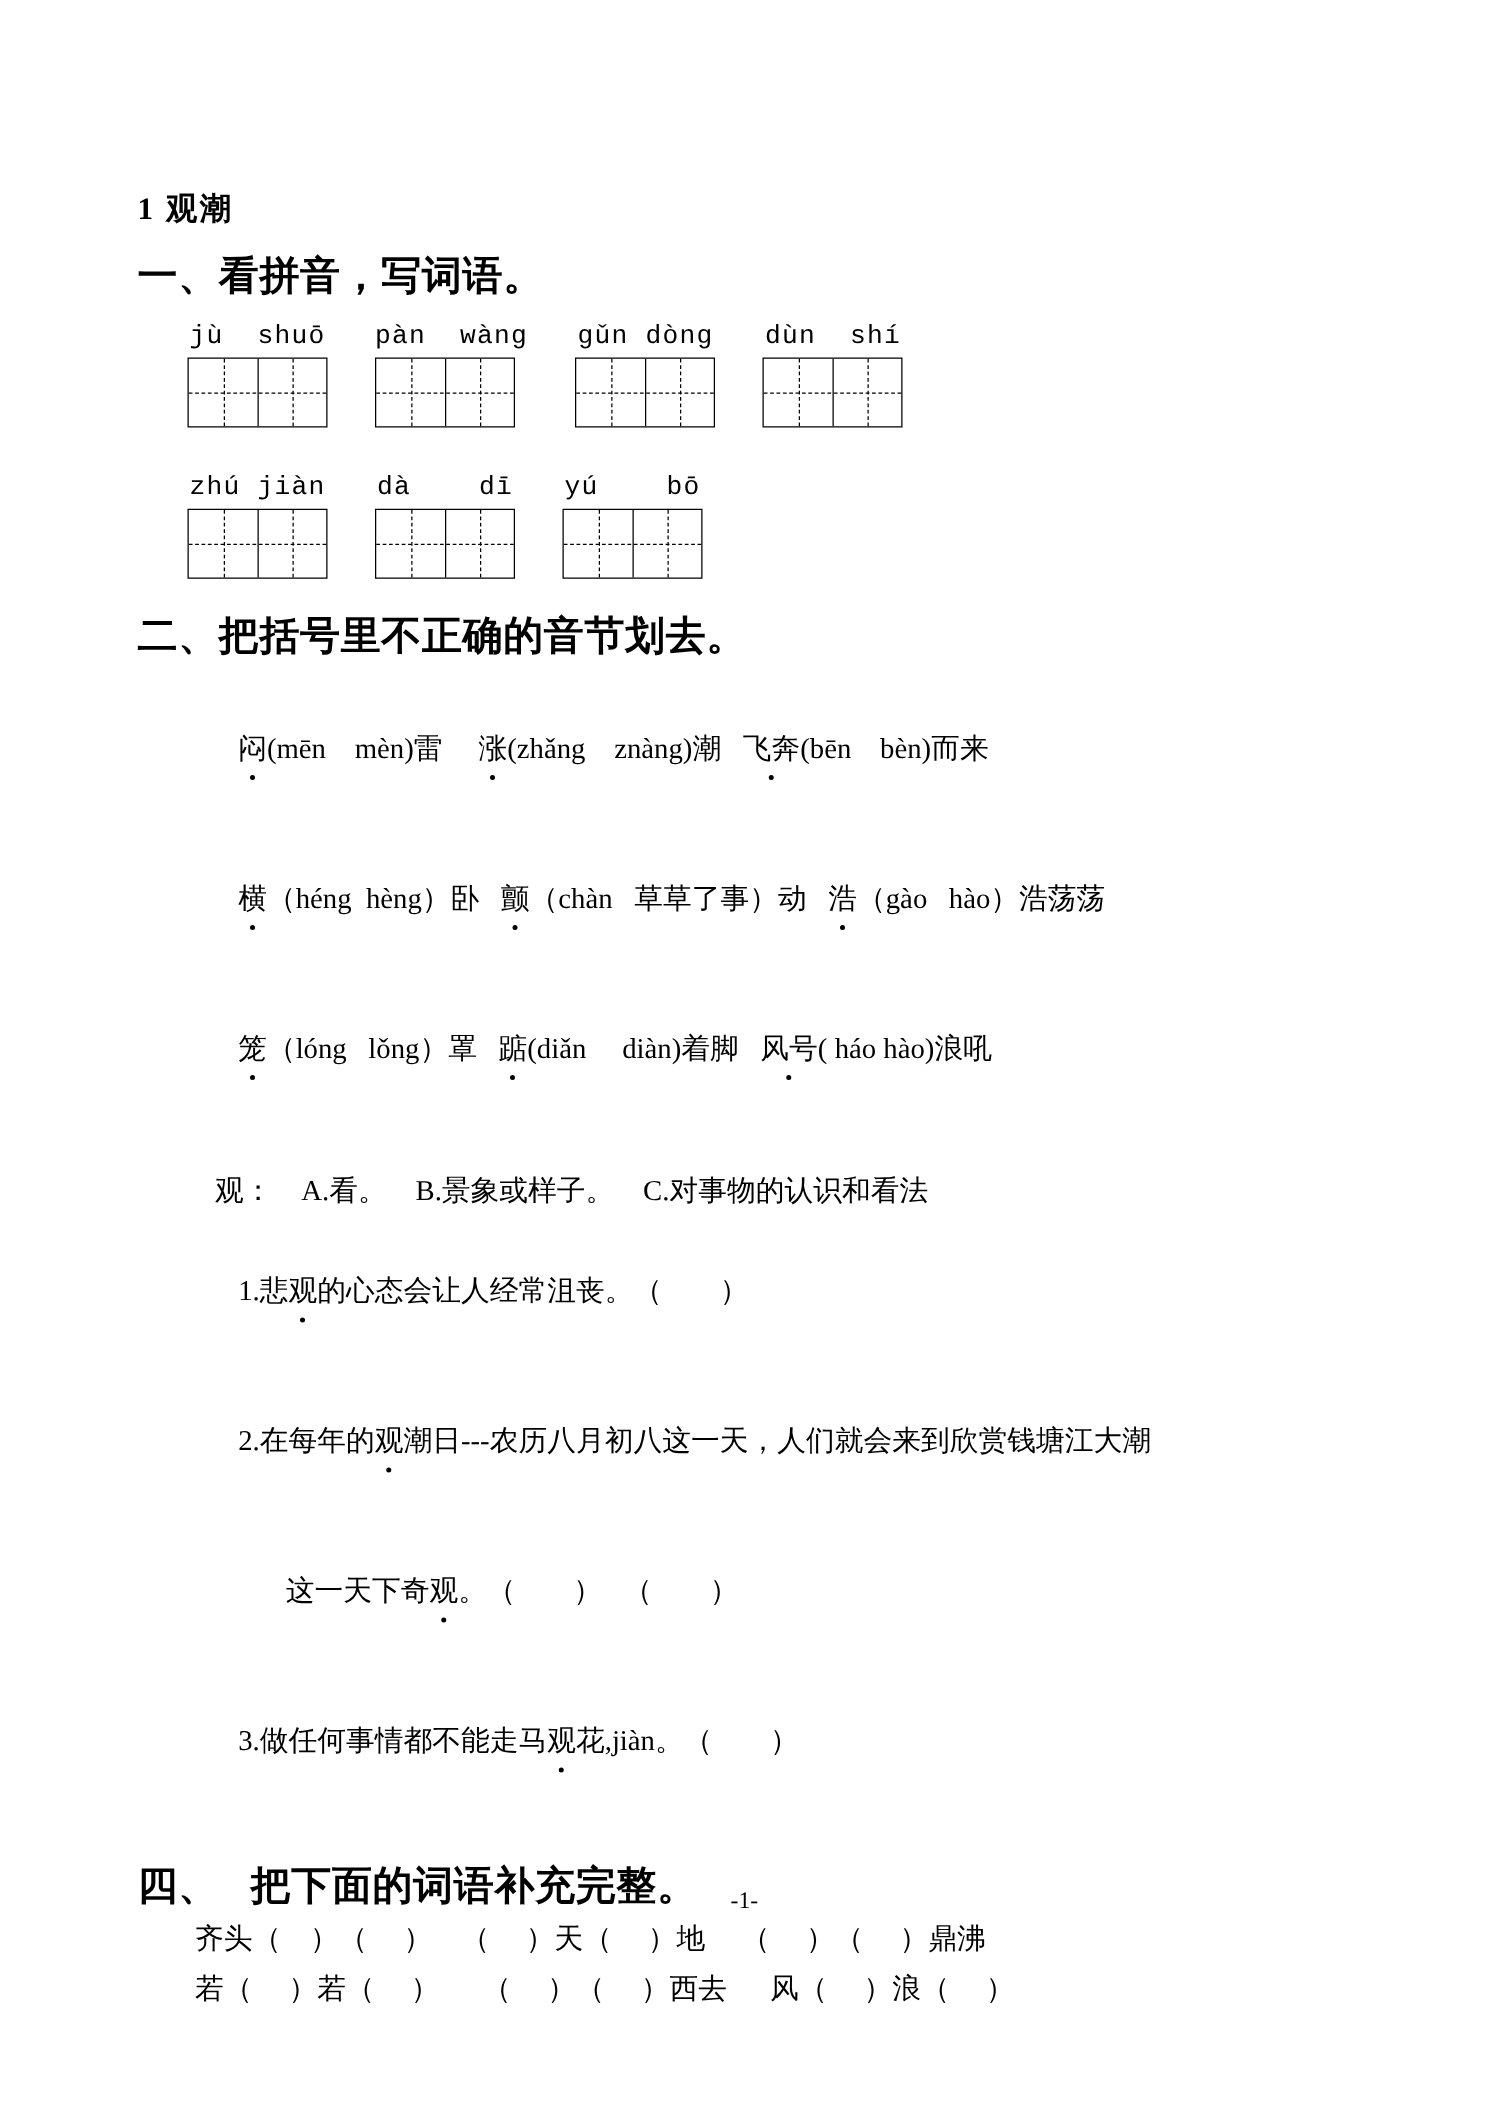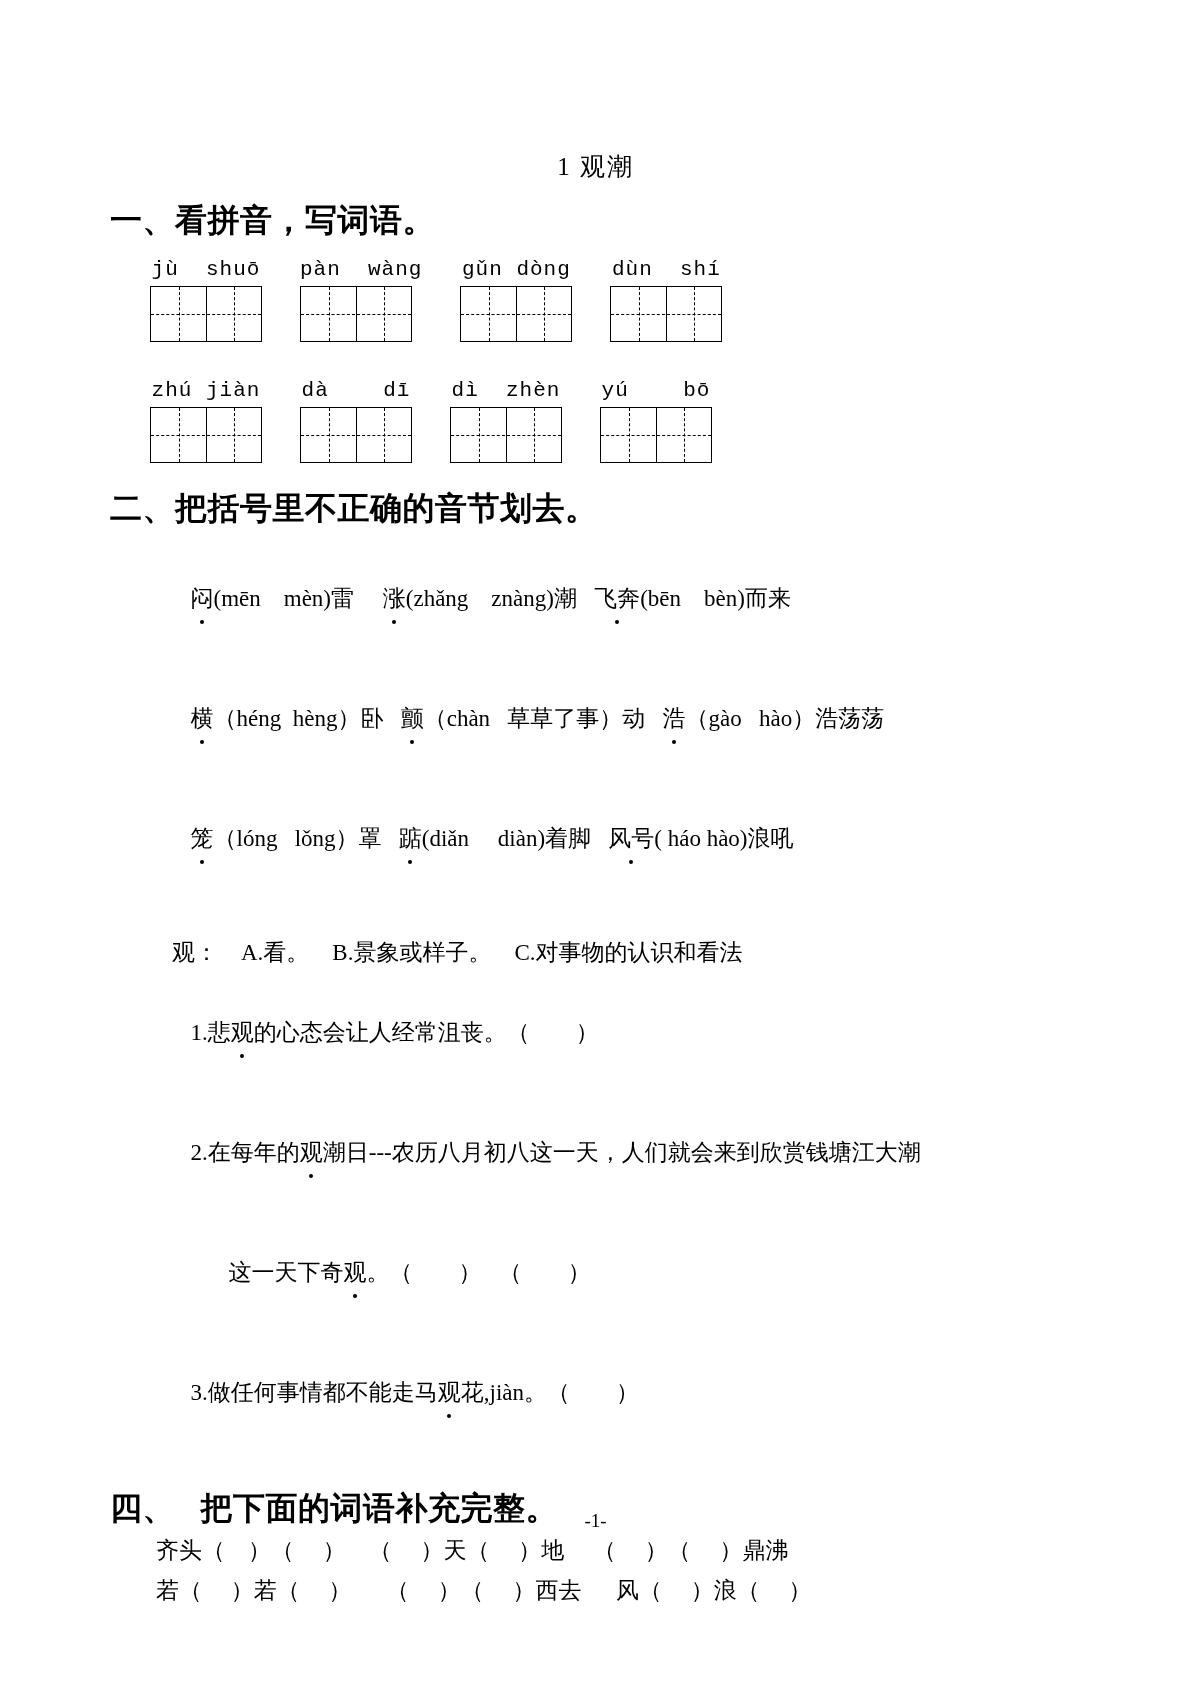--- a/index.html
+++ b/index.html
@@ -11,23 +11,23 @@
     overflow:hidden;
   }
   .page{
     position:relative;
     width:1191px;height:1684px;
     box-sizing:border-box;
     padding:150px 110px 0 110px;
   }
   
   .doc-title{
-    text-align:center;
+    text-align:left;
     font-size:25px;
-    font-weight:normal;
+    font-weight:bold;
     letter-spacing:2px;
     margin:0 0 16px 0;
     font-family:"Liberation Serif","DejaVu Serif",serif;
   }
   
   .sec-head{
     font-size:32px;
     font-weight:bold;
     letter-spacing:0.5px;
     margin:0;
@@ -163,27 +163,20 @@
         </div>
     </div>
     <div class="pinyin-cell">
       <div class="pinyin-text">dà    dī</div>
       <div class="grid">
           <div class="half"></div>
           <div class="half"></div>
         </div>
     </div>
     <div class="pinyin-cell">
-      <div class="pinyin-text">dì  zhèn</div>
-      <div class="grid">
-          <div class="half"></div>
-          <div class="half"></div>
-        </div>
-    </div>
-    <div class="pinyin-cell">
       <div class="pinyin-text">yú    bō</div>
       <div class="grid">
           <div class="half"></div>
           <div class="half"></div>
         </div>
     </div>
   </div>
 
   <div class="sp-block">
     <div class="sec-head">二、把括号里不正确的音节划去。</div>

